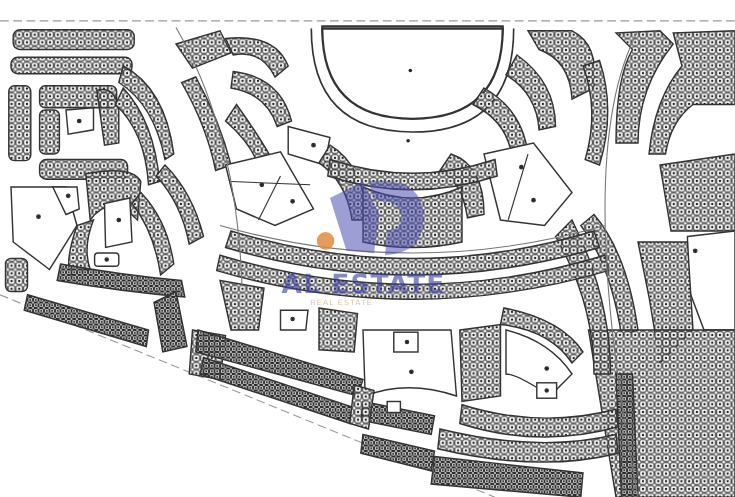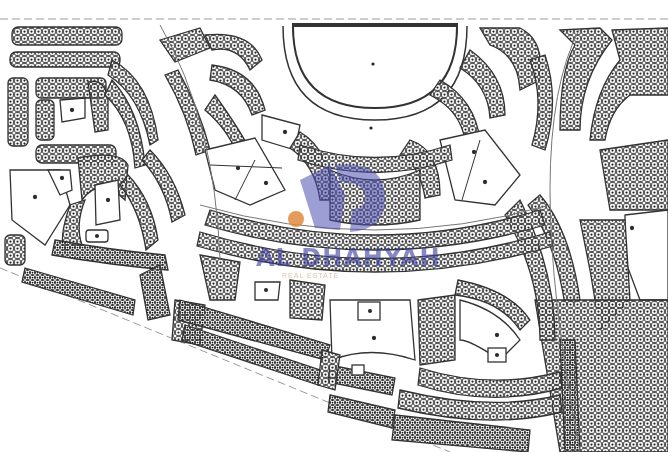--- a/index.html
+++ b/index.html
@@ -142,14 +142,14 @@
     <path d="M200 205 Q375 255 550 205"></path>
   </g>
 
   <g>
     <path d="M300 180 L330 165 L345 195 L340 230 L315 228 Z" fill="#4a4fb0" opacity="0.55"></path>
     <path d="M335 165 Q385 160 385 198 Q385 230 350 232 L352 210 Q365 208 365 198 Q365 182 340 182 Z" fill="#4a4fb0" opacity="0.55"></path>
     <circle cx="296" cy="219" r="8" fill="#e08a3c" opacity="0.85"></circle>
   </g>
 </svg>
 
-<div class="wm-title">AL DHAHYAH</div>
+<div class="wm-title">AL ESTATE</div>
 <div class="wm-sub">REAL ESTATE</div>
 
 </body></html>

